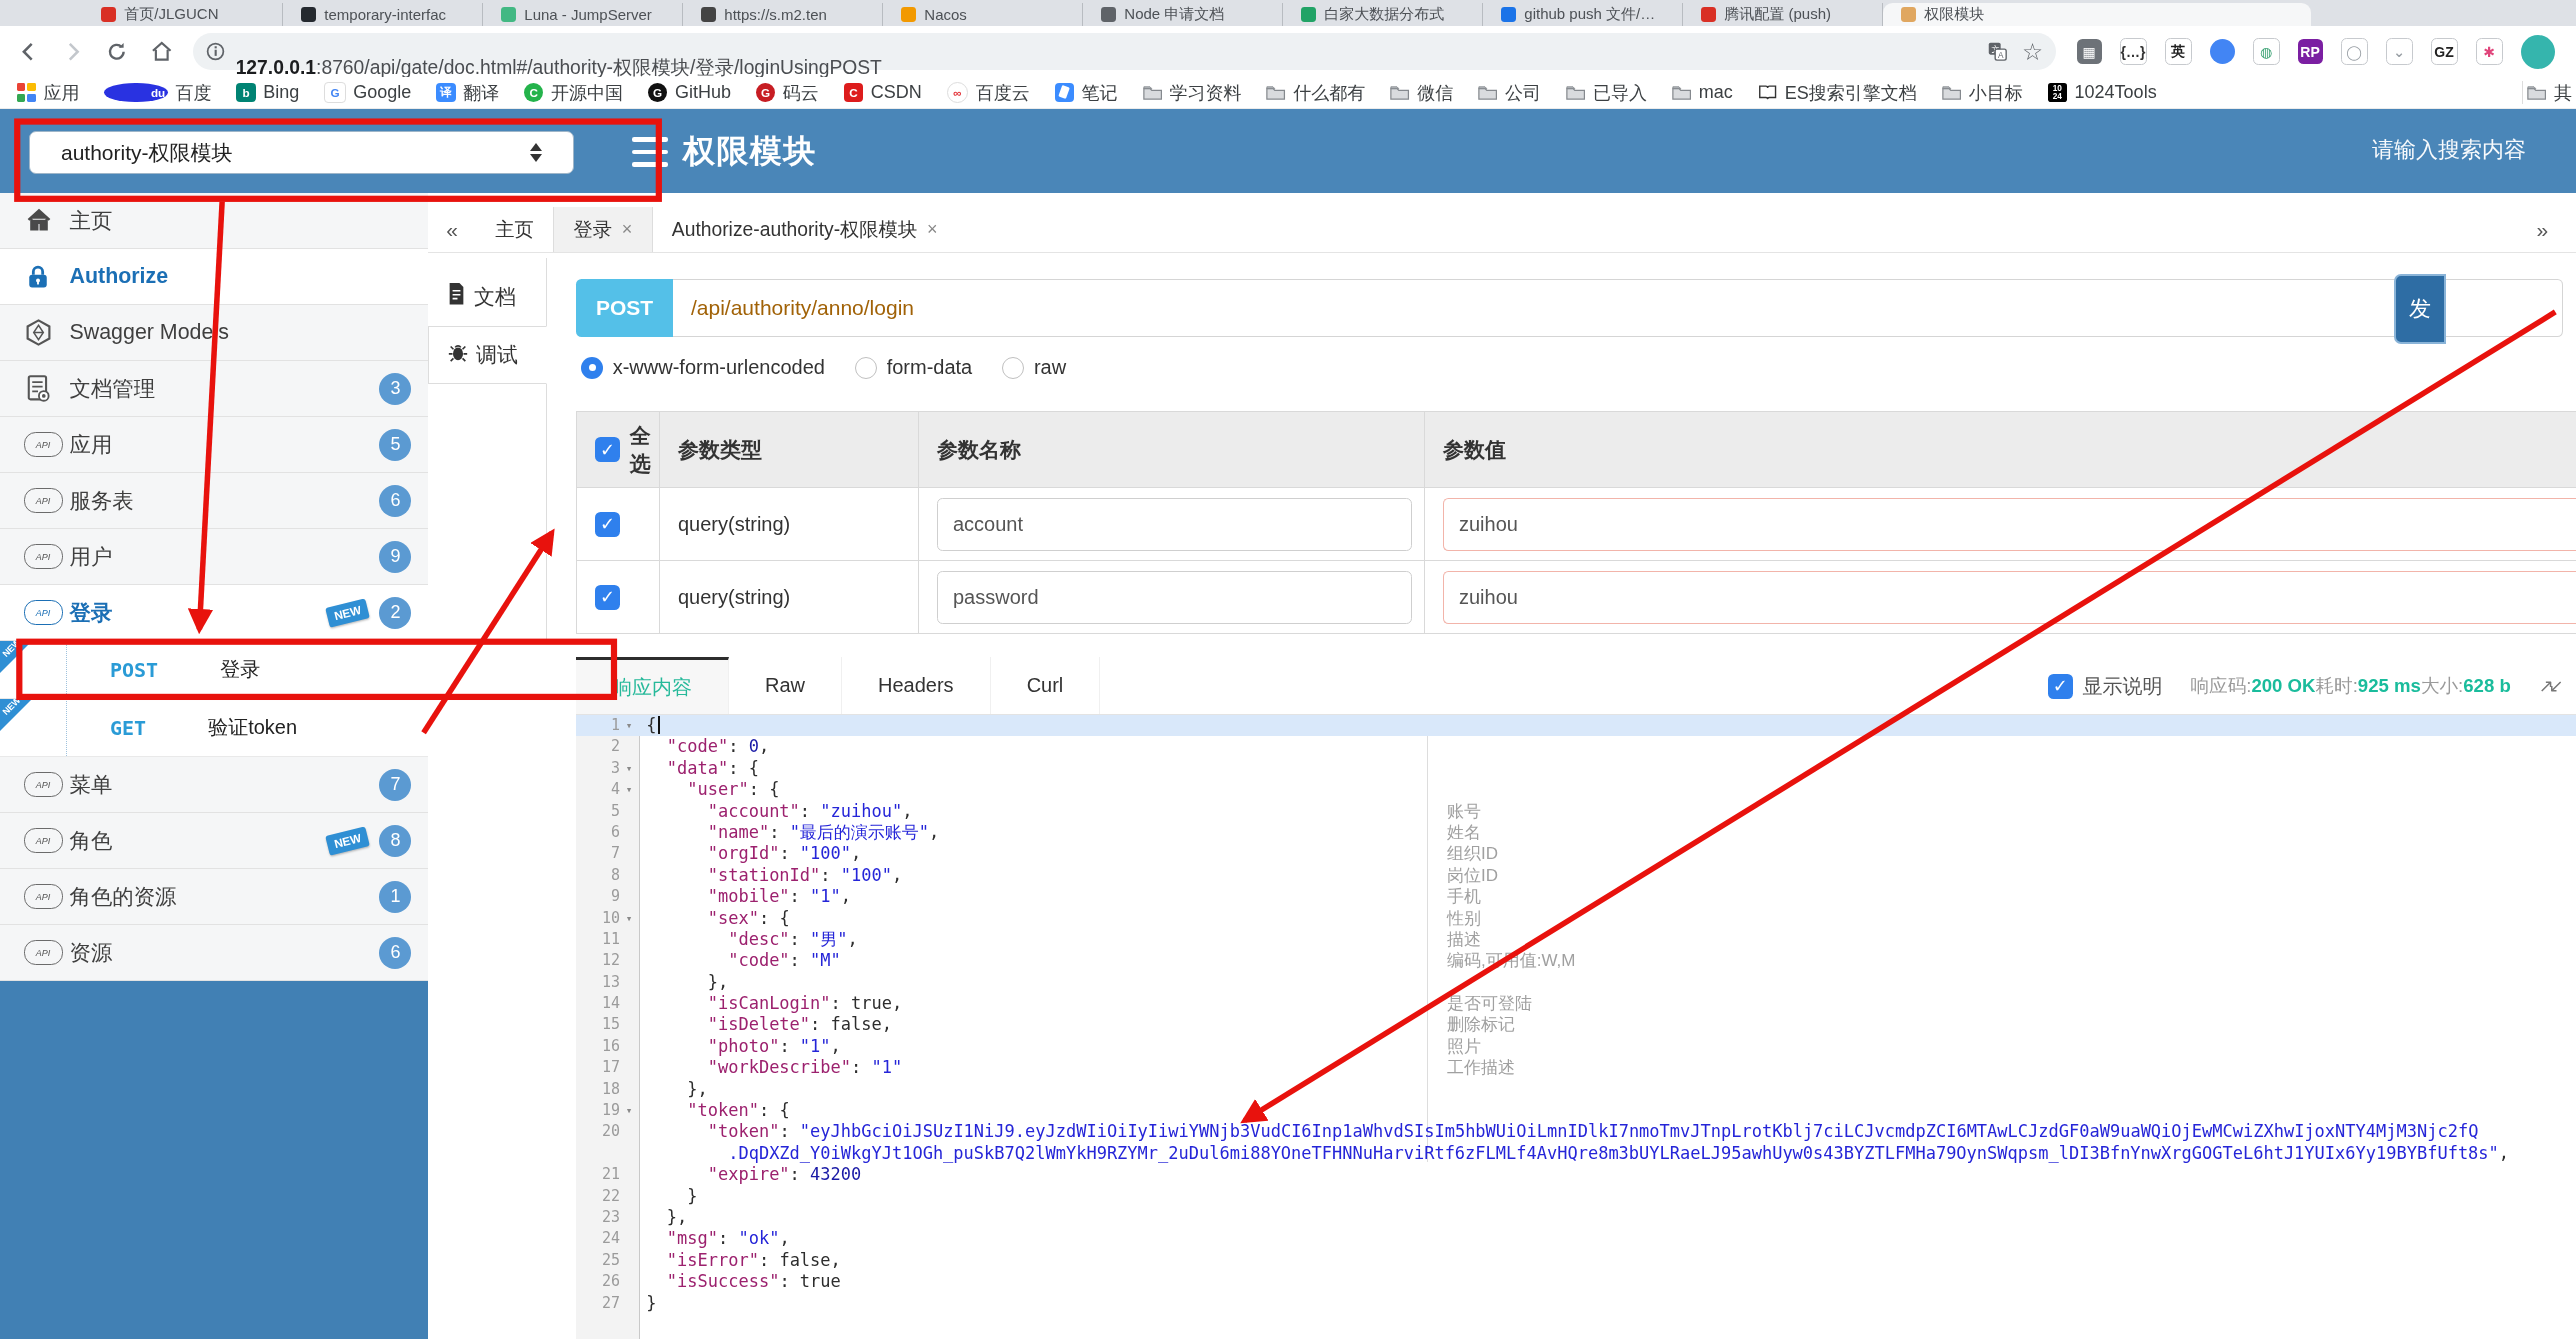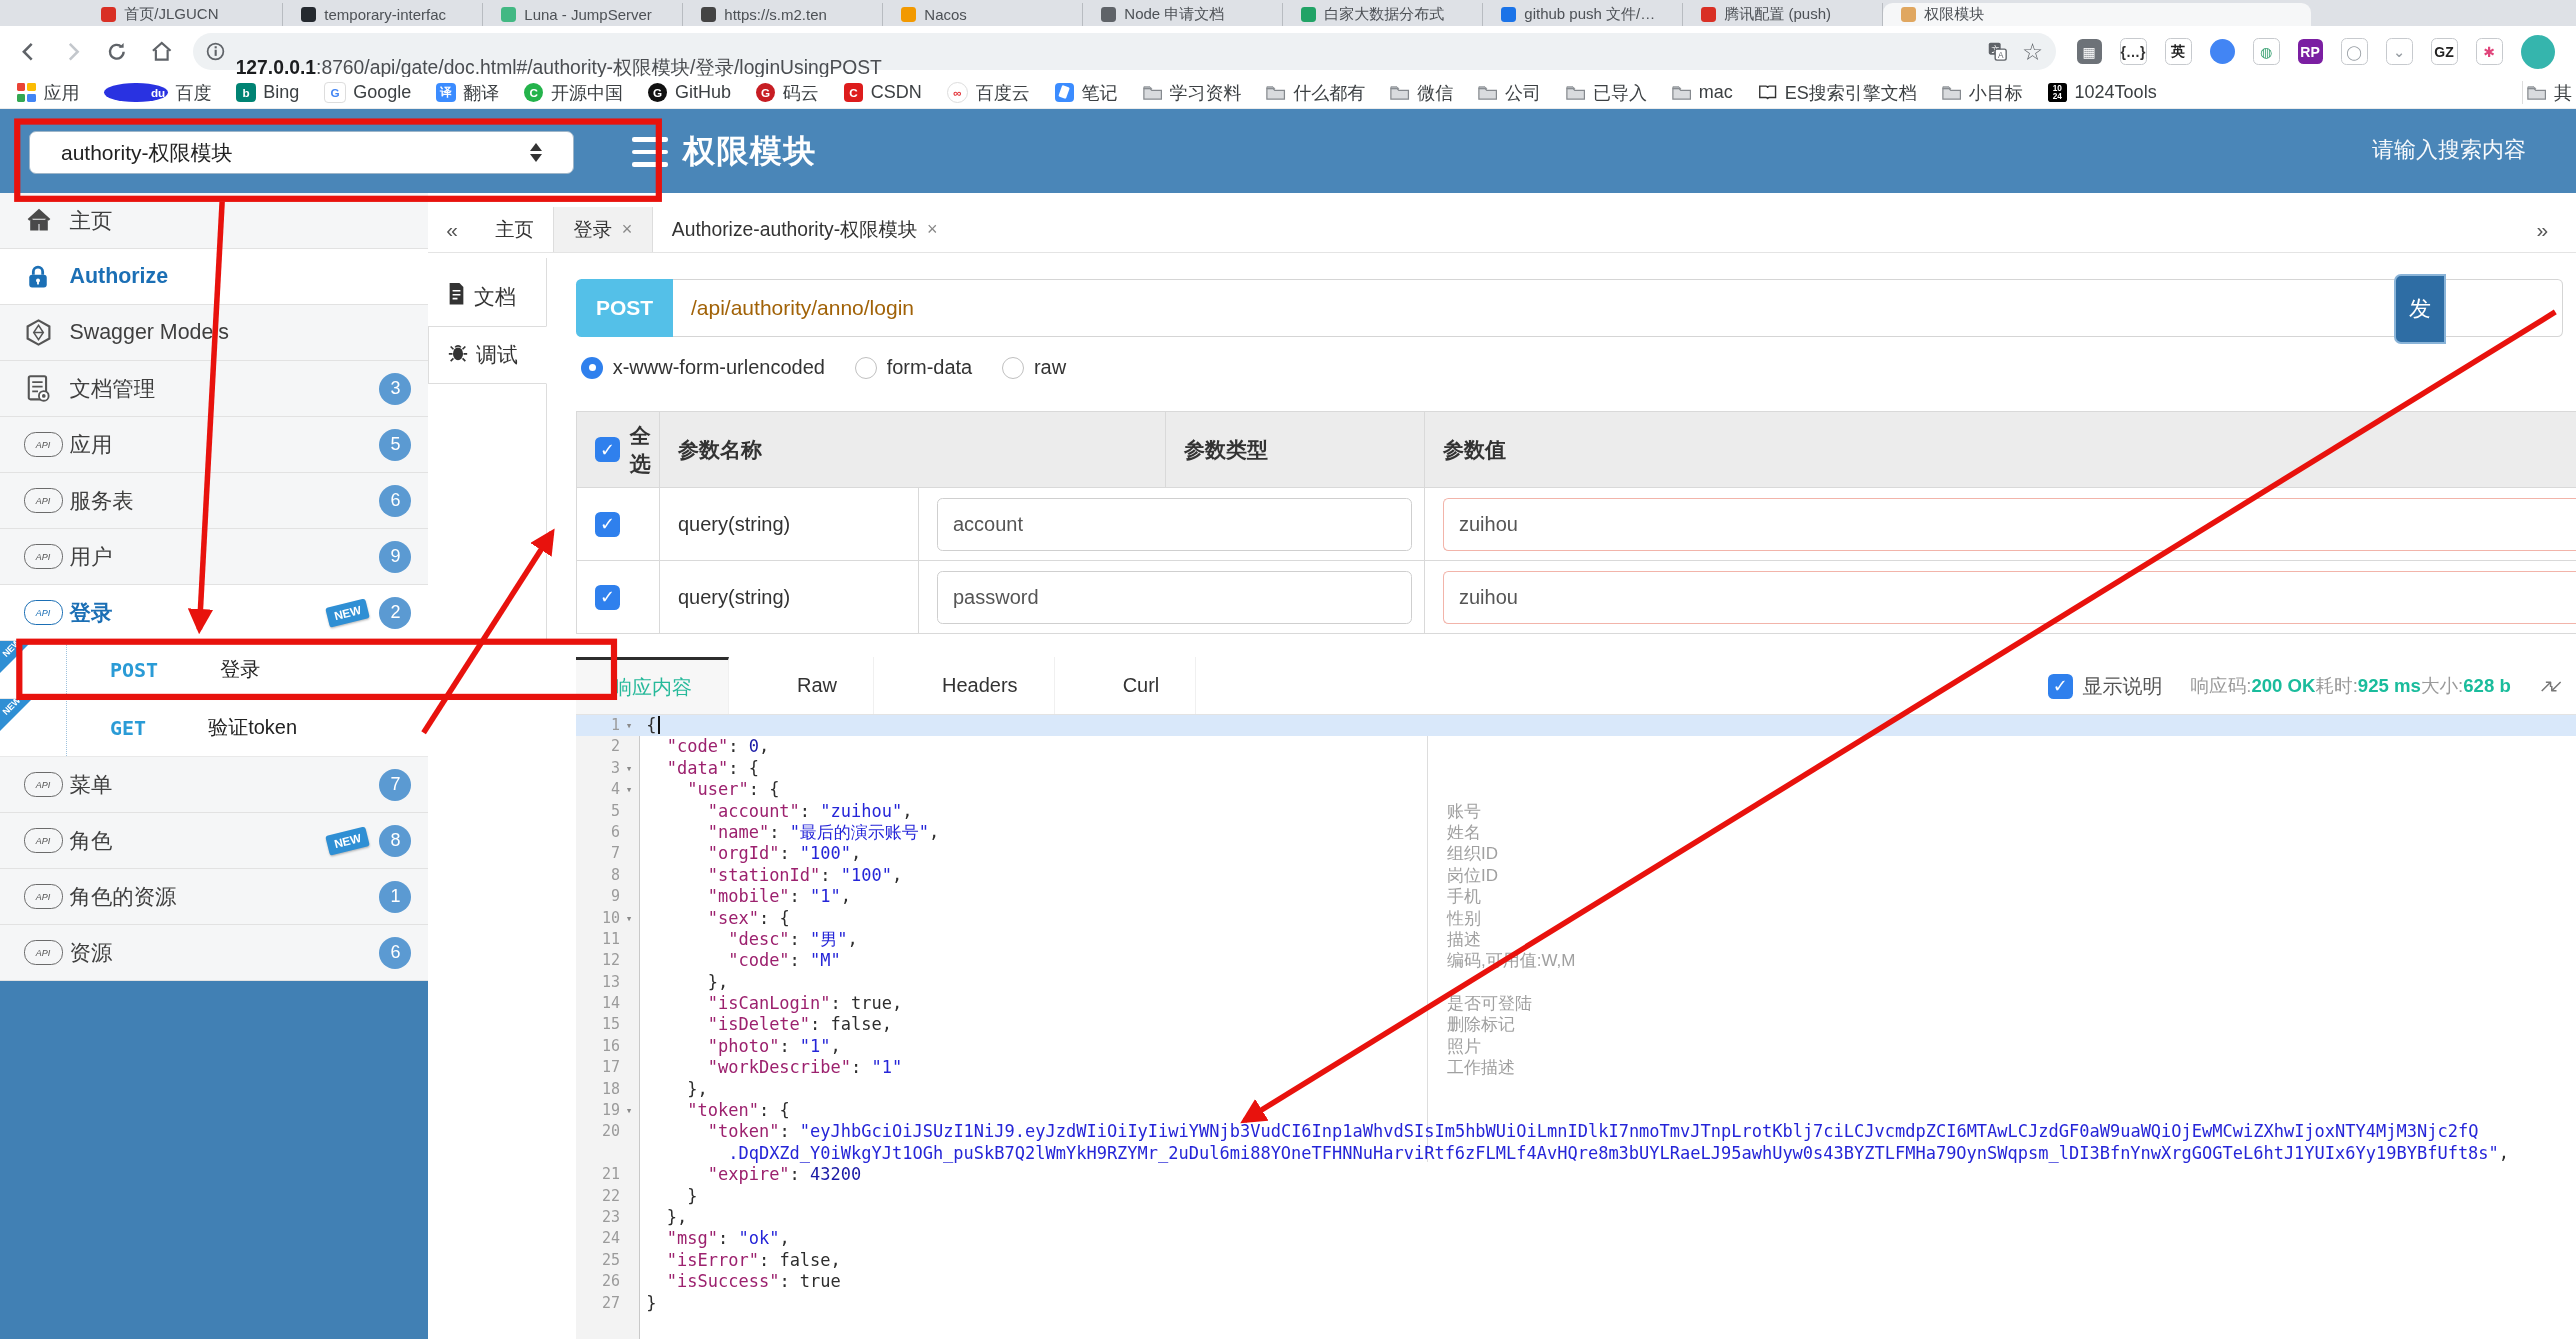--- a/index.html
+++ b/index.html
@@ -95,21 +95,21 @@
   .c0{width:83px;justify-content:flex-start;gap:9.7px;}
   .c1{width:259px;}
   .c2{width:506px;}
   .c3{flex:1;}
   .phead{background:#ececec;height:75px;font-size:21px;font-weight:bold;color:#333;}
   .pbody{height:72px;font-size:20px;color:#333;background:#fff;}
   .cb{width:25px;height:25px;border-radius:5.5px;background:#2f80ed;color:#fff;font-size:18px;display:flex;align-items:center;justify-content:center;flex:0 0 auto;}
   .pin{height:51px;border:0.7px solid #cfcfcf;border-radius:5.5px;flex:1;margin-right:12.4px;display:flex;align-items:center;padding-left:15px;font-size:20px;color:#555;background:#fff;}
   .pin.red{border-color:#f2b4aa;margin-right:0;border-radius:5.5px 0 0 5.5px;border-right:none;}
   
-  #resptabs{position:absolute;left:148px;top:464px;width:2000px;height:58px;border-bottom:0.7px solid #e3e3e3;display:flex;box-sizing:border-box;gap:32px;}
+  #resptabs{position:absolute;left:148px;top:464px;width:2000px;height:58px;border-bottom:0.7px solid #e3e3e3;display:flex;box-sizing:border-box;}
   .rtab{padding:0 36px;display:flex;align-items:center;font-size:20px;color:#333;background:#fff;border-right:0.7px solid #f0f0f0;}
   .rtab.active{background:#f7f7f7;color:#26b99a;border-top:3.4px solid #2d2d2d;box-sizing:border-box;}
   #respctl{position:absolute;right:18px;top:0;height:58px;display:flex;align-items:center;gap:28px;}
   #showdesc{display:flex;align-items:center;gap:9.7px;font-size:20px;color:#555;}
   #statusline{font-size:18.6px;color:#9a9a9a;display:flex;align-items:center;}
   #statusline b{color:#1abc9c;font-weight:bold;}
   #expic{font-size:18px;color:#777;letter-spacing:-5.5px;}
   
   #codearea{position:absolute;left:148px;top:522px;width:2000px;height:624px;background:#fff;overflow:hidden;}
   #gutterbg{position:absolute;left:0;top:0;width:63px;height:624px;background:#f3f3f3;border-right:0.7px solid #c9c9c9;}
@@ -580,22 +580,22 @@
         <span>raw</span>
       </label>
     </div>
 
   <div id="ptable">
     <div class="prow phead">
       <span class="pc c0">
           <span class="cb">✓</span>
           <span>全选</span>
         </span>
+      <span class="pc c1">参数类型</span>
       <span class="pc c2">参数名称</span>
-      <span class="pc c1">参数类型</span>
       <span class="pc c3">参数值</span>
     </div>
     <div id="pbody">
         <div class="prow pbody">
           <span class="pc c0">
             <span class="cb">✓</span>
           </span>
           <span class="pc c1">query(string)</span>
           <span class="pc c2">
             <span class="pin">account</span>

